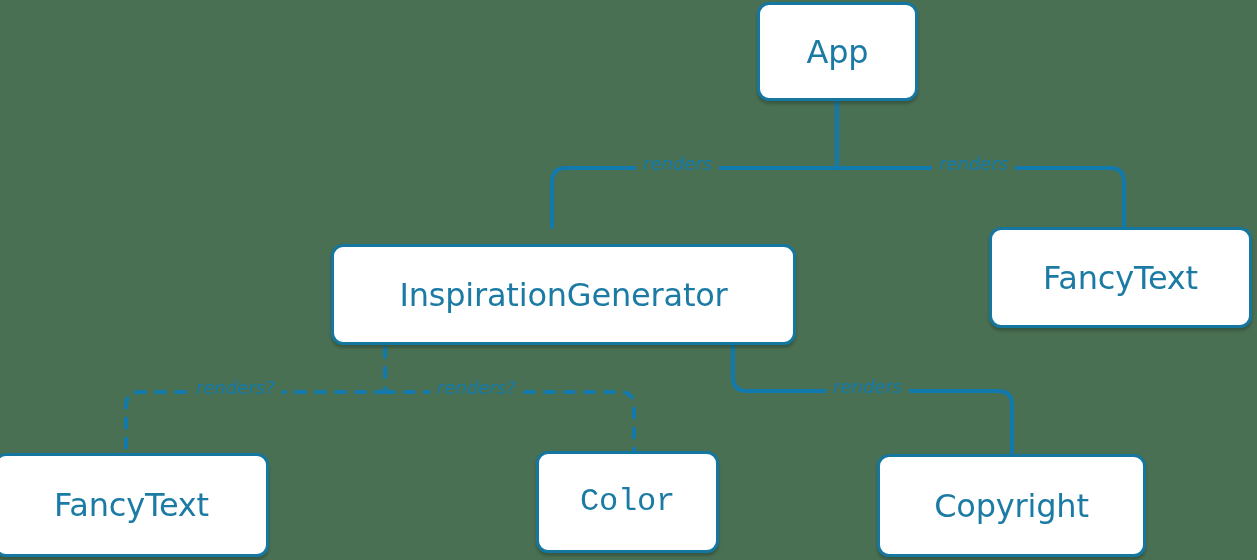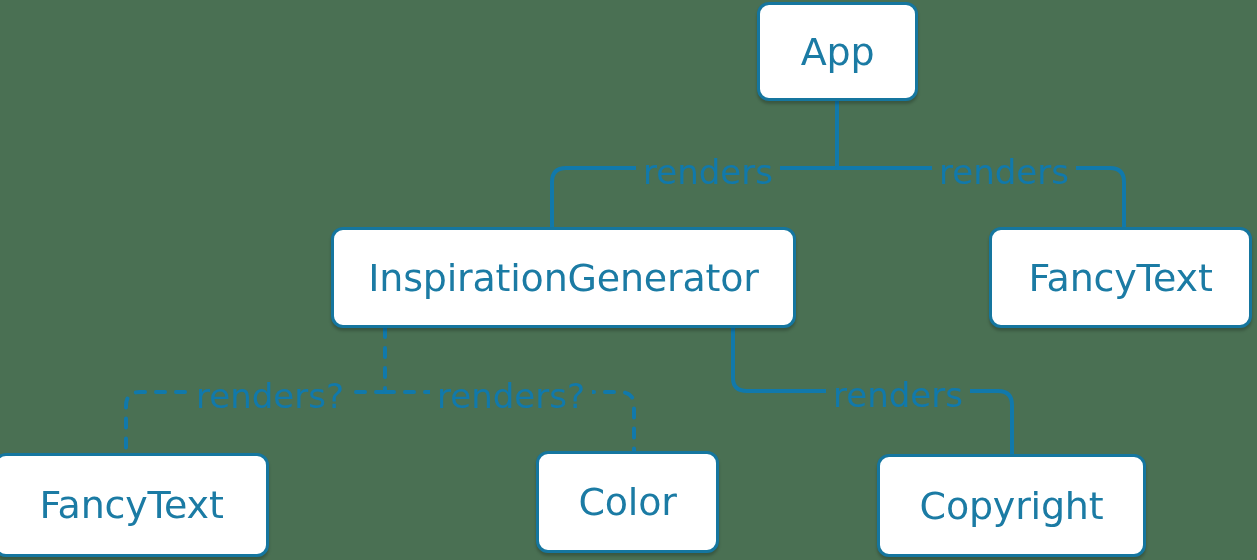--- a/index.html
+++ b/index.html
@@ -32,44 +32,45 @@
     border: 3px solid #15769f;
     border-radius: 12px;
     display: flex;
     align-items: center;
     justify-content: center;
     box-shadow: 0 3px 3px rgba(0,0,0,0.22);
     z-index: 5;
   }
   .node-label {
     color: #1b7ba4;
-    font-size: 38px;
+    font-size: 32px;
     font-weight: 400;
     letter-spacing: -0.2px;
     white-space: nowrap;
     line-height: 1;
   }
   .edge-label {
     position: absolute;
     color: #1179ab;
-    font-size: 34px;
+    font-size: 18px;
     font-weight: 500;
     white-space: nowrap;
     line-height: 1;
     z-index: 6;
     background: #4a7053;
     padding: 0 7px;
+    font-style: italic;
   }
 
   
   #node-app           { left: 757px;  top: 2px;   width: 161px; height: 99px; }
-  #node-inspiration   { left: 331px;  top: 227px; width: 465px; height: 101px; }
+  #node-inspiration   { left: 331px;  top: 244px; width: 465px; height: 101px; }
   #node-fancytext-top { left: 989px;  top: 227px; width: 263px; height: 101px; }
   #node-fancytext-bot { left: -6px;   top: 453px; width: 275px; height: 104px; }
-  #node-color         { left: 536px;  top: 451px; width: 183px; height: 102px; }
+  #node-color         { left: 536px;  top: 451px; width: 183px; height: 102px; font-family: Liberation Mono, monospace; }
   #node-copyright     { left: 877px;  top: 454px; width: 269px; height: 103px; align-items: center; }
 
   
   #label-app-inspiration { left: 636px; top: 155px; }
   #label-app-fancytext   { left: 932px; top: 155px; }
   #label-ig-fancytext    { left: 189px; top: 379px; }
   #label-ig-color        { left: 430px; top: 379px; }
   #label-ig-copyright    { left: 826px; top: 378px; }
 </style>
 </head>

